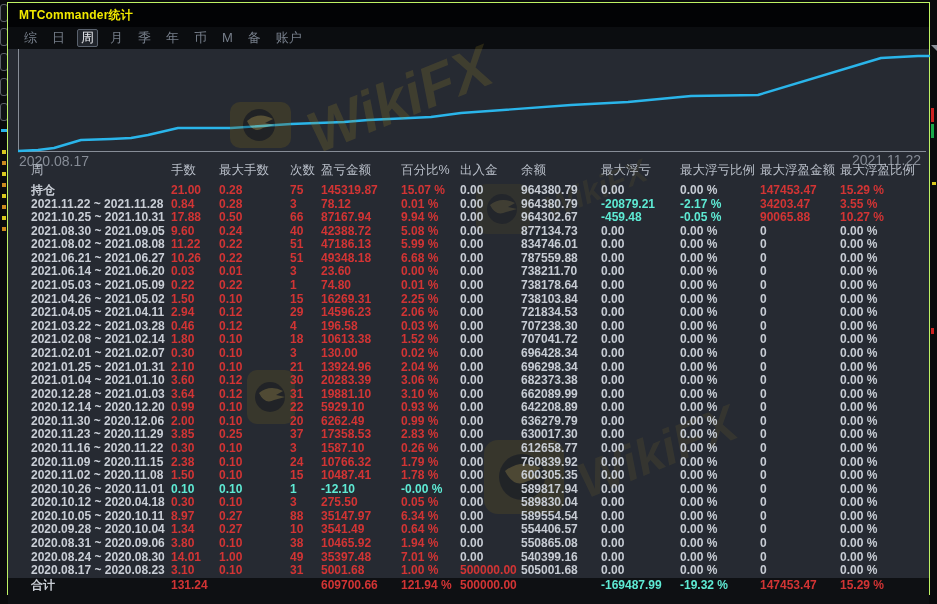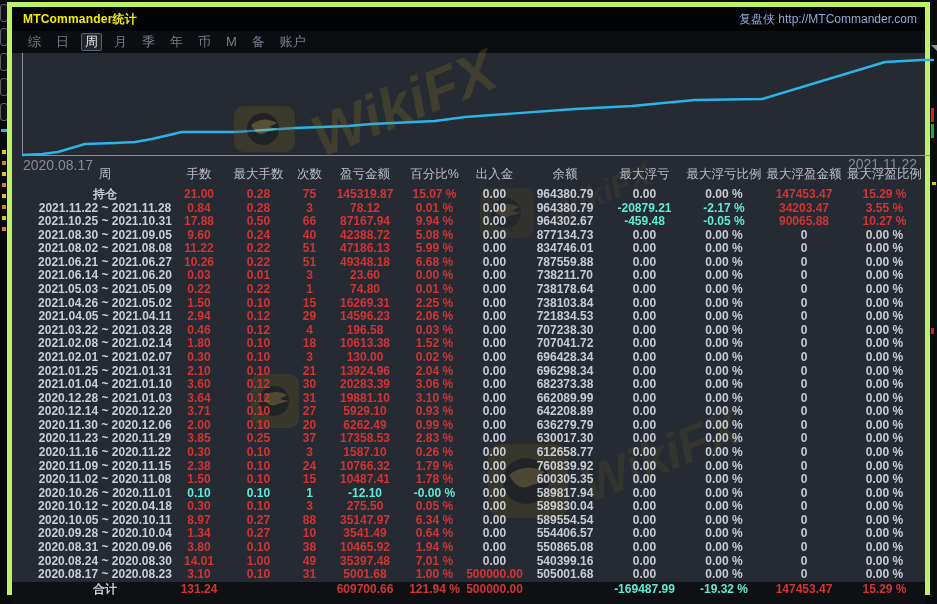--- a/index.html
+++ b/index.html
@@ -12,21 +12,21 @@
   
   .strip{position:absolute;background:#0a0b0d;}
   #strip-left{left:0;top:0;width:7px;height:604px;}
   #strip-right{left:930px;top:0;width:7px;height:604px;}
   #strip-bottom{left:0;top:595px;width:937px;height:9px;}
   .ghost-btn{position:absolute;width:6px;height:16px;border:1px solid #5c6068;border-radius:3px;background:#101215;}
   .art{position:absolute;}
   
   #win{
     position:absolute;left:7px;top:2px;width:923px;height:593px;
-    background:#262a32;border:5px solid #bef264;box-sizing:border-box;text-align:center;
+    background:#262a32;border:1px solid #bef264;box-sizing:border-box;
   }
   #titlebar{
     position:absolute;left:0;top:0;width:100%;height:24px;background:#020305;
     display:flex;align-items:center;justify-content:space-between;box-sizing:border-box;
     padding:0 8px 0 11px;
   }
   #title{color:#f2ea00;font-size:12px;font-weight:bold;letter-spacing:.2px;}
   #title-link{color:#92a8d8;font-size:12px;}
   #menubar{
     position:absolute;left:0;top:24px;width:100%;height:22px;background:#0b0d10;
@@ -108,21 +108,20 @@
   <div class="art" style="left:335px;top:2px;width:2px;height:6px;background:#c22;"></div>
   <div class="art" style="left:345px;top:1px;width:2px;height:7px;background:#c22;"></div>
   <div class="art" style="left:268px;top:4px;width:36px;height:2px;background:#d8d800;transform:rotate(-8deg);"></div>
   <div class="art" style="left:303px;top:5px;width:167px;height:2px;background:#cc2222;transform:rotate(-4deg);"></div>
 </div>
 
 <div id="win">
 
   <div id="titlebar">
     <span id="title">MTCommander统计</span>
-    <span id="title-link">复盘侠 http://MTCommander.com</span>
   </div>
 
   <div id="menubar">
       <span class="mitem">综</span>
       <span class="mitem">日</span>
       <span class="mitem selected">周</span>
       <span class="mitem">月</span>
       <span class="mitem">季</span>
       <span class="mitem">年</span>
       <span class="mitem">币</span>
@@ -400,23 +399,23 @@
         <div class="cell c-r">3.10 %</div>
         <div class="cell c-w">0.00</div>
         <div class="cell c-w">662089.99</div>
         <div class="cell c-w">0.00</div>
         <div class="cell c-w">0.00 %</div>
         <div class="cell c-w">0</div>
         <div class="cell c-w">0.00 %</div>
       </div>
       <div class="trow">
         <div class="cell tdate">2020.12.14 ~ 2020.12.20</div>
-        <div class="cell c-r">3.71</div>
-        <div class="cell c-r">0.10</div>
-        <div class="cell c-r">27</div>
+        <div class="cell c-r">0.99</div>
+        <div class="cell c-r">0.10</div>
+        <div class="cell c-r">22</div>
         <div class="cell c-r">5929.10</div>
         <div class="cell c-r">0.93 %</div>
         <div class="cell c-w">0.00</div>
         <div class="cell c-w">642208.89</div>
         <div class="cell c-w">0.00</div>
         <div class="cell c-w">0.00 %</div>
         <div class="cell c-w">0</div>
         <div class="cell c-w">0.00 %</div>
       </div>
       <div class="trow">

